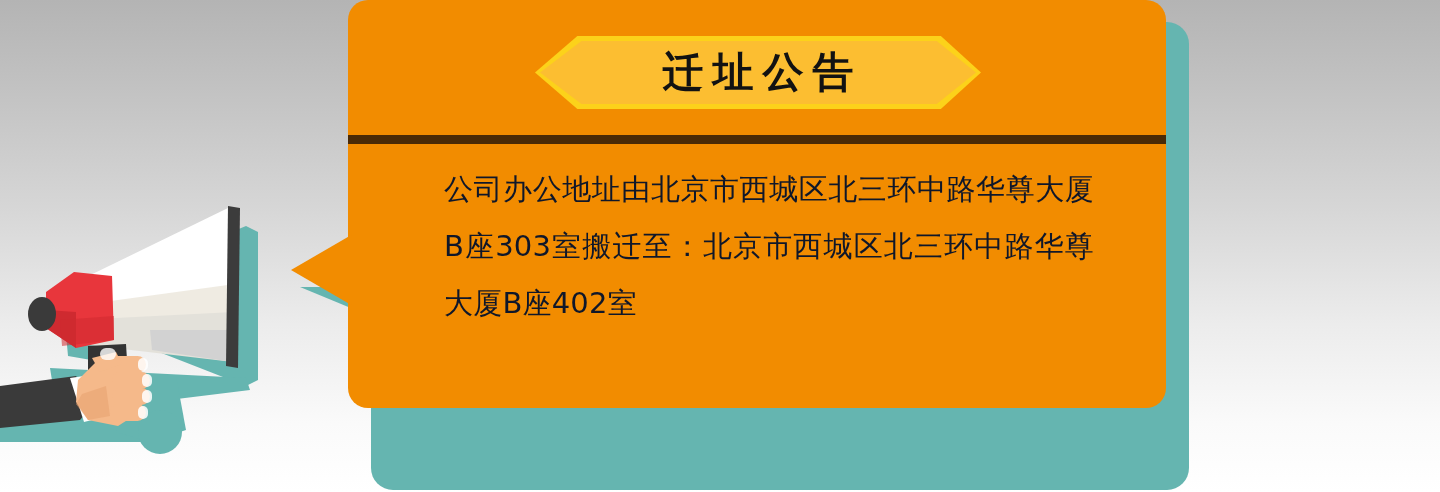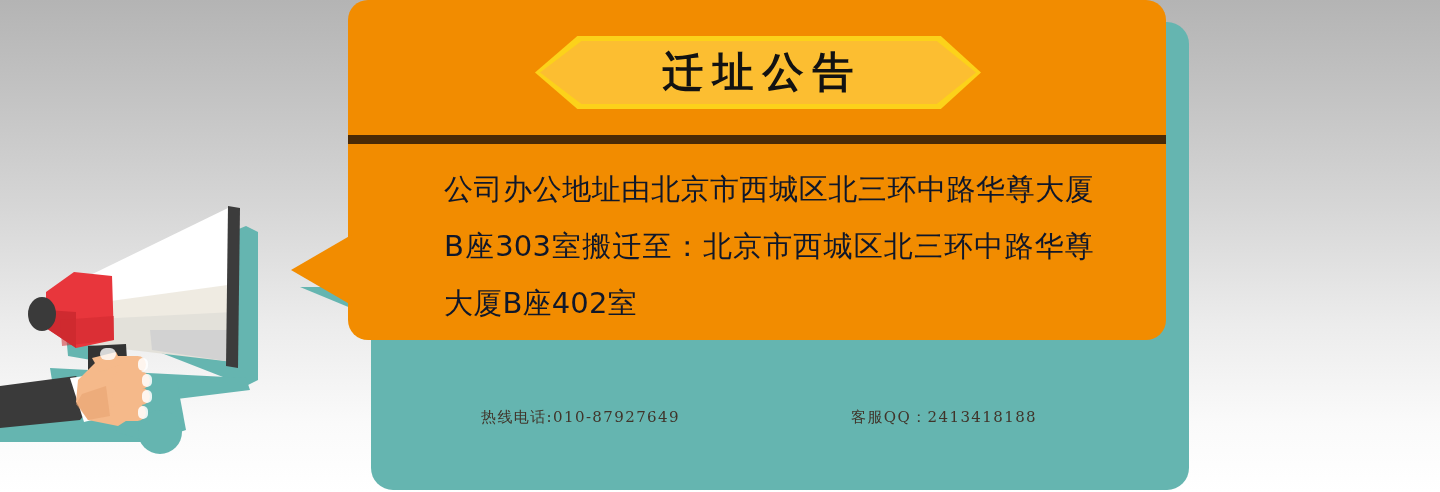--- a/index.html
+++ b/index.html
@@ -45,21 +45,21 @@
     border-right: 58px solid #65b5b0;
     z-index: 1;
   }
 
   
   .card {
     position: absolute;
     left: 348px;
     top: 0px;
     width: 818px;
-    height: 340px;
+    height: 408px;
     background: #f28c00;
     border-radius: 20px;
     z-index: 3;
   }
 
   
   .tail {
     position: absolute;
     left: 291px;
     top: 234px;
@@ -244,20 +244,16 @@
     <div class="divider"></div>
 
     <div class="banner-wrap">
       <div class="banner-outline b2"></div>
       <div class="banner-fill"></div>
       <div class="banner-text">迁址公告</div>
     </div>
 
     <div class="body-text">公司办公地址由北京市西城区北三环中路华尊大厦B座303室搬迁至：北京市西城区北三环中路华尊大厦B座402室</div>
 
-    <div class="footer">
-      <span class="footer-hotline">热线电话:010-87927649</span>
-      <span class="footer-qq">客服QQ：2413418188</span>
-    </div>
 
   </div>
 
 </div>
 
 </body></html>

